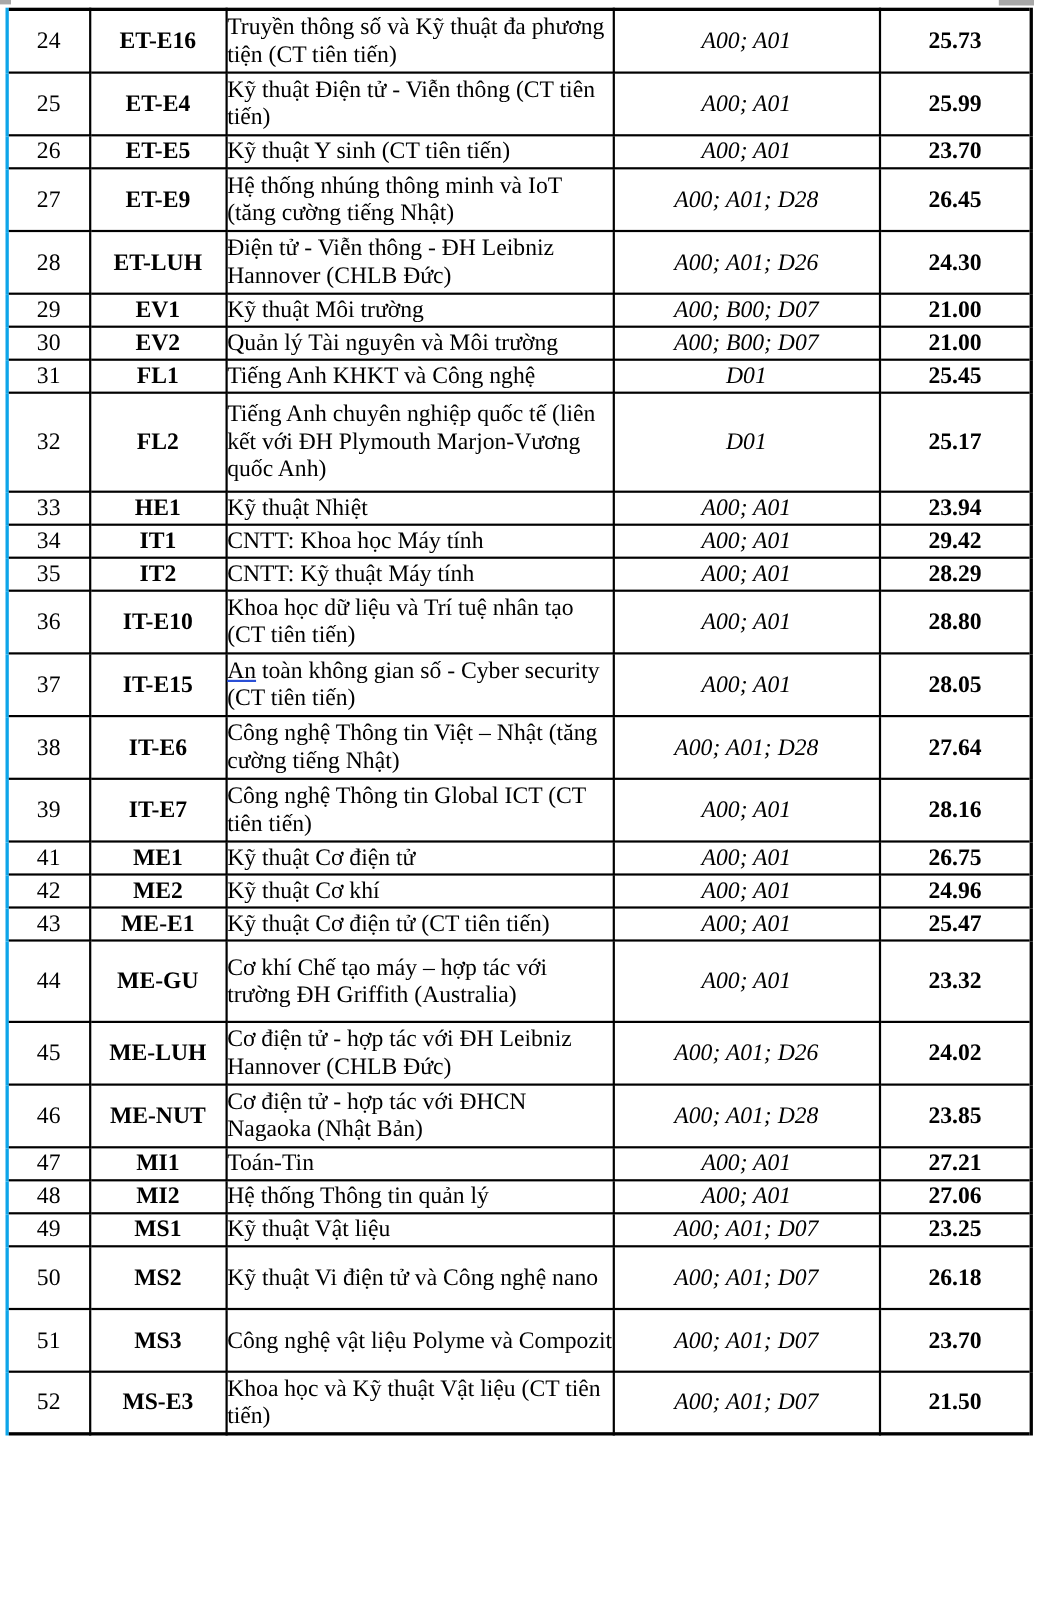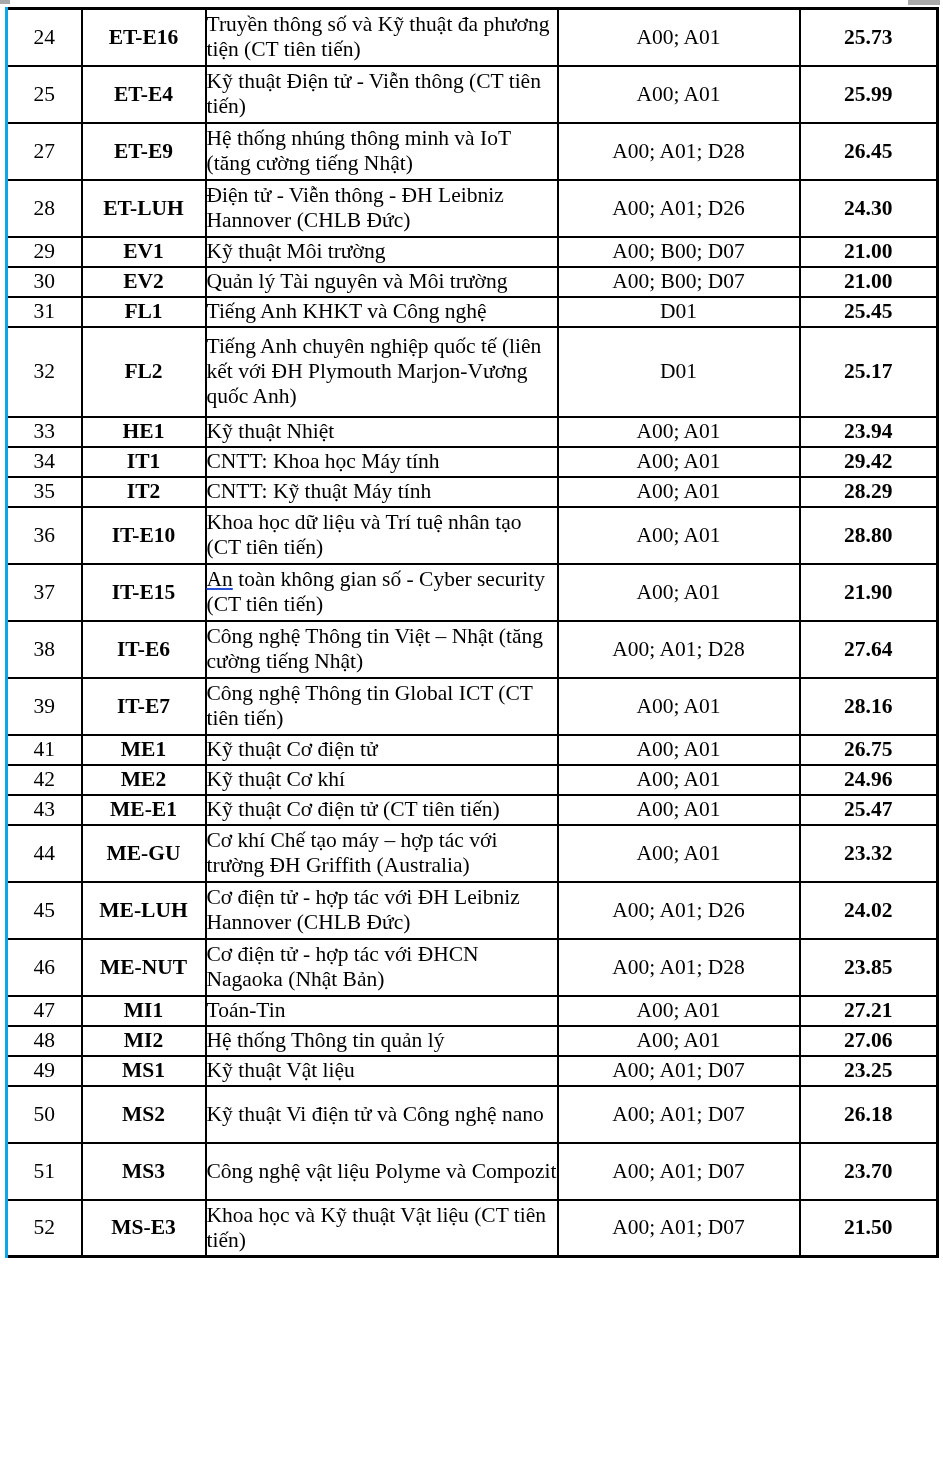--- a/index.html
+++ b/index.html
@@ -59,21 +59,21 @@
 
   .cell-no, .cell-code, .cell-block, .cell-score {
     text-align: center;
   }
   .cell-name {
     text-align: left;
     padding: 3px 6px 3px 9px;
   }
   .cell-no    { padding: 3px 2px; }
   .cell-code  { padding: 3px 2px; font-weight: bold; }
-  .cell-block { padding: 3px 4px; }
+  .cell-block { padding: 3px 4px; font-style: italic; }
   .cell-score {
     padding: 3px 4px;
     font-weight: bold;
   }
 
   
   .marked {
     text-decoration: underline;
     text-decoration-color: #2a4fd6;
     -webkit-text-decoration-color: #2a4fd6;
@@ -104,20 +104,27 @@
           <td class="cell-block">A00; A01</td>
           <td class="cell-score">25.73</td>
         </tr>
         <tr style="height: 57px;">
           <td class="cell-no">25</td>
           <td class="cell-code">ET-E4</td>
           <td class="cell-name">Kỹ thuật Điện tử - Viễn thông (CT tiên tiến)</td>
           <td class="cell-block">A00; A01</td>
           <td class="cell-score">25.99</td>
         </tr>
+        <tr style="height: 30px;">
+          <td class="cell-no">26</td>
+          <td class="cell-code">ET-E5</td>
+          <td class="cell-name">Kỹ thuật Y sinh (CT tiên tiến)</td>
+          <td class="cell-block">A00; A01</td>
+          <td class="cell-score">23.70</td>
+        </tr>
         <tr style="height: 57px;">
           <td class="cell-no">27</td>
           <td class="cell-code">ET-E9</td>
           <td class="cell-name">Hệ thống nhúng thông minh và IoT (tăng cường tiếng Nhật)</td>
           <td class="cell-block">A00; A01; D28</td>
           <td class="cell-score">26.45</td>
         </tr>
         <tr style="height: 57px;">
           <td class="cell-no">28</td>
           <td class="cell-code">ET-LUH</td>
@@ -179,21 +186,21 @@
           <td class="cell-code">IT-E10</td>
           <td class="cell-name">Khoa học dữ liệu và Trí tuệ nhân tạo (CT tiên tiến)</td>
           <td class="cell-block">A00; A01</td>
           <td class="cell-score">28.80</td>
         </tr>
         <tr style="height: 57px;">
           <td class="cell-no">37</td>
           <td class="cell-code">IT-E15</td>
           <td class="cell-name"><span class="marked">An</span><span> toàn không gian số - Cyber security (CT tiên tiến)</span></td>
           <td class="cell-block">A00; A01</td>
-          <td class="cell-score">21.90</td>
+          <td class="cell-score">28.05</td>
         </tr>
         <tr style="height: 57px;">
           <td class="cell-no">38</td>
           <td class="cell-code">IT-E6</td>
           <td class="cell-name">Công nghệ Thông tin Việt – Nhật (tăng cường tiếng Nhật)</td>
           <td class="cell-block">A00; A01; D28</td>
           <td class="cell-score">27.64</td>
         </tr>
         <tr style="height: 57px;">
           <td class="cell-no">39</td>
@@ -216,21 +223,21 @@
           <td class="cell-block">A00; A01</td>
           <td class="cell-score">24.96</td>
         </tr>
         <tr style="height: 30px;">
           <td class="cell-no">43</td>
           <td class="cell-code">ME-E1</td>
           <td class="cell-name">Kỹ thuật Cơ điện tử (CT tiên tiến)</td>
           <td class="cell-block">A00; A01</td>
           <td class="cell-score">25.47</td>
         </tr>
-        <tr style="height: 57px;">
+        <tr style="height: 74px;">
           <td class="cell-no">44</td>
           <td class="cell-code">ME-GU</td>
           <td class="cell-name">Cơ khí Chế tạo máy – hợp tác với trường ĐH Griffith (Australia)</td>
           <td class="cell-block">A00; A01</td>
           <td class="cell-score">23.32</td>
         </tr>
         <tr style="height: 57px;">
           <td class="cell-no">45</td>
           <td class="cell-code">ME-LUH</td>
           <td class="cell-name">Cơ điện tử - hợp tác với ĐH Leibniz Hannover (CHLB Đức)</td>

